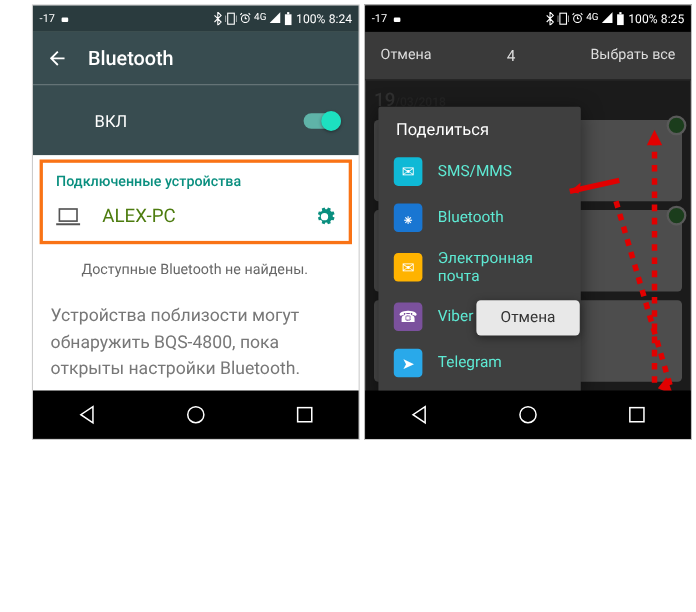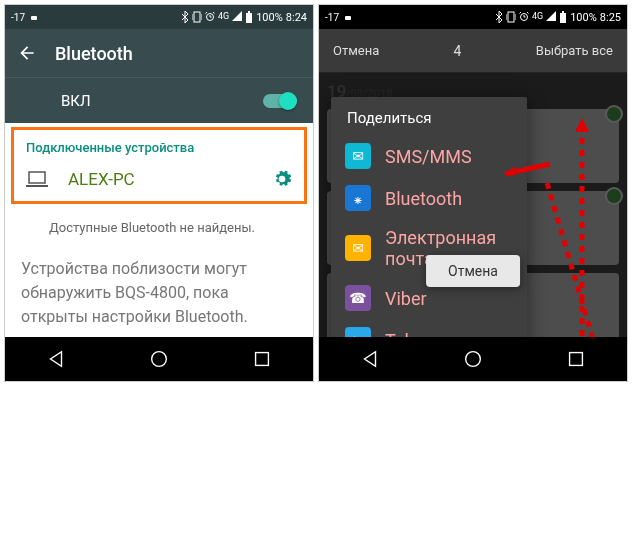--- a/index.html
+++ b/index.html
@@ -1,31 +1,31 @@
 <!DOCTYPE html>
 <html><head>
 <meta charset="utf-8">
 <style>
 * { margin:0; padding:0; box-sizing:border-box; font-family:Roboto,Arial,sans-serif; }
 body { background:#fff; width:633px; height:556px; position:relative; overflow:hidden; }
-.container { display:flex; gap:4px; padding:4px; }
+.container { display:flex; gap:4px; padding:4px;margin-left:25px; }
 .phone { width:310px; background:#fff; border:1px solid #ccc; display:flex; flex-direction:column; position:relative; }
 .phone.dark-bg { background:#1b1b1b; }
 
 .statusbar { height:24px; background:#2a3b3e; color:#fff; font-size:11px; display:flex; align-items:center; padding:0 6px; }
 .phone.dark-bg .statusbar { background:#000; }
 .sb-left { display:flex; gap:4px; align-items:center; }
 .sb-right { margin-left:auto; display:flex; gap:3px; }
 .sb-temp { font-size:10px; }
 
 .header { height:48px; background:#384c50; display:flex; align-items:center; padding:0 12px; color:#fff; }
 .back-arrow { width:20px; height:20px; margin-right:18px; }
 .hdr-title { font-size:18px; font-weight:500; }
 
-.toggle-row { height:46px; background:#384c50; display:flex; align-items:center; padding:0 16px 0 56px; color:#fff; border-top:1px solid rgba(255,255,255,0.08); }
+.toggle-row { height:64px; background:#384c50; display:flex; align-items:center; padding:0 16px 0 56px; color:#fff; border-top:1px solid rgba(255,255,255,0.08); }
 .toggle-label { font-size:15px; }
 .switch { margin-left:auto; width:34px; height:18px; position:relative; }
 .switch-track { width:34px; height:14px; background:#5fb3a8; border-radius:7px; position:absolute; top:2px; }
 .switch-thumb { width:18px; height:18px; background:#1de0c0; border-radius:50%; position:absolute; right:0; box-shadow:0 1px 3px rgba(0,0,0,0.4); }
 
 .section-label { font-size:13px; font-weight:500; color:#0a8f7f; padding:14px 16px 6px; }
 .redbox { border:3px solid #f97316; margin:4px 6px 4px 6px; }
 .redbox .section-label { padding:10px 12px 4px; }
 
 .device-row { display:flex; align-items:center; padding:10px 12px 12px; }
@@ -49,21 +49,21 @@
 .bg-date { color:#888; font-size:17px; font-weight:500; padding:8px 8px 4px; }
 .bg-date .sub { font-size:11px; color:#666; }
 .bg-row { display:flex; gap:6px; padding:4px 8px; }
 .bg-card { flex:1; height:74px; background:#ddd; border-radius:4px; position:relative; }
 .bg-card .check { position:absolute; top:-4px; right:-4px; width:18px; height:18px; background:#4caf50; border-radius:50%; border:2px solid #fff; }
 
 .share-panel { position:absolute; top:24px; left:12px; right:100px; background:#3f3f3f; border-radius:2px; box-shadow:0 4px 18px rgba(0,0,0,0.5); z-index:10; padding-bottom:6px; }
 .share-title { color:#fff; font-size:15px; padding:12px 16px 8px; }
 .share-item { display:flex; align-items:center; padding:8px 14px; }
 .share-icon { width:26px; height:26px; border-radius:4px; margin-right:14px; display:flex; align-items:center; justify-content:center; font-size:14px; color:#fff; flex-shrink:0; }
-.share-text { color:#fca5a5; font-size:18px; }
+.share-text { color:#5eead4; font-size:14px; }
 
 .cancel-dlg { position:absolute; bottom:50px; left:50%; transform:translateX(-50%); background:#e8e8e8; padding:8px 22px; border-radius:4px; font-size:14px; color:#333; z-index:11; box-shadow:0 2px 8px rgba(0,0,0,0.4); }
 
 .arrow { position:absolute; z-index:12; }
 .dotted-arrow { position:absolute; z-index:12; }
 </style>
 </head>
 <body>
 
 <div class="container">

